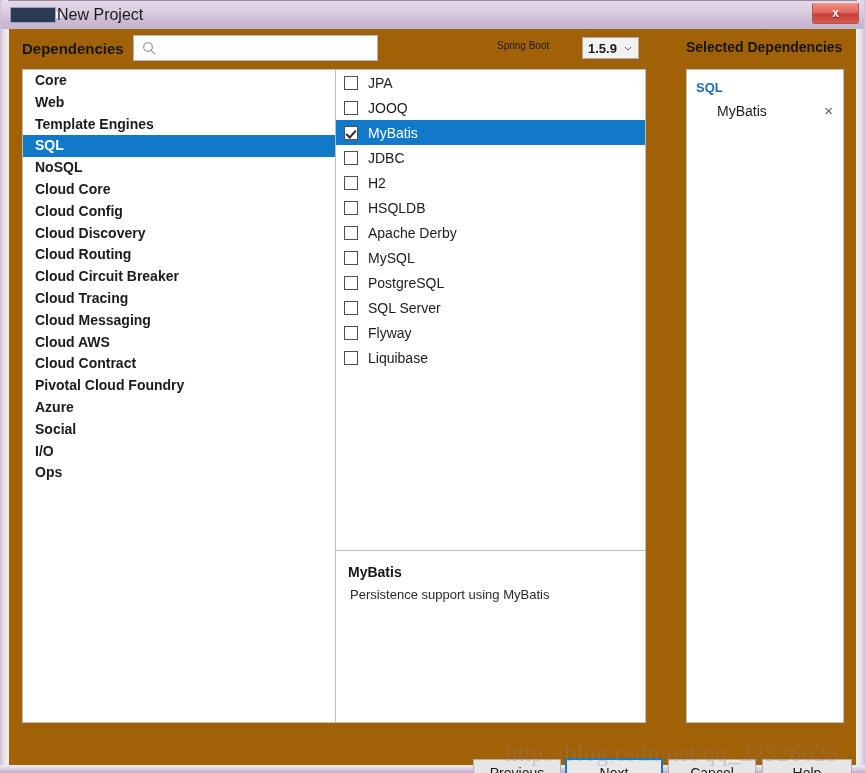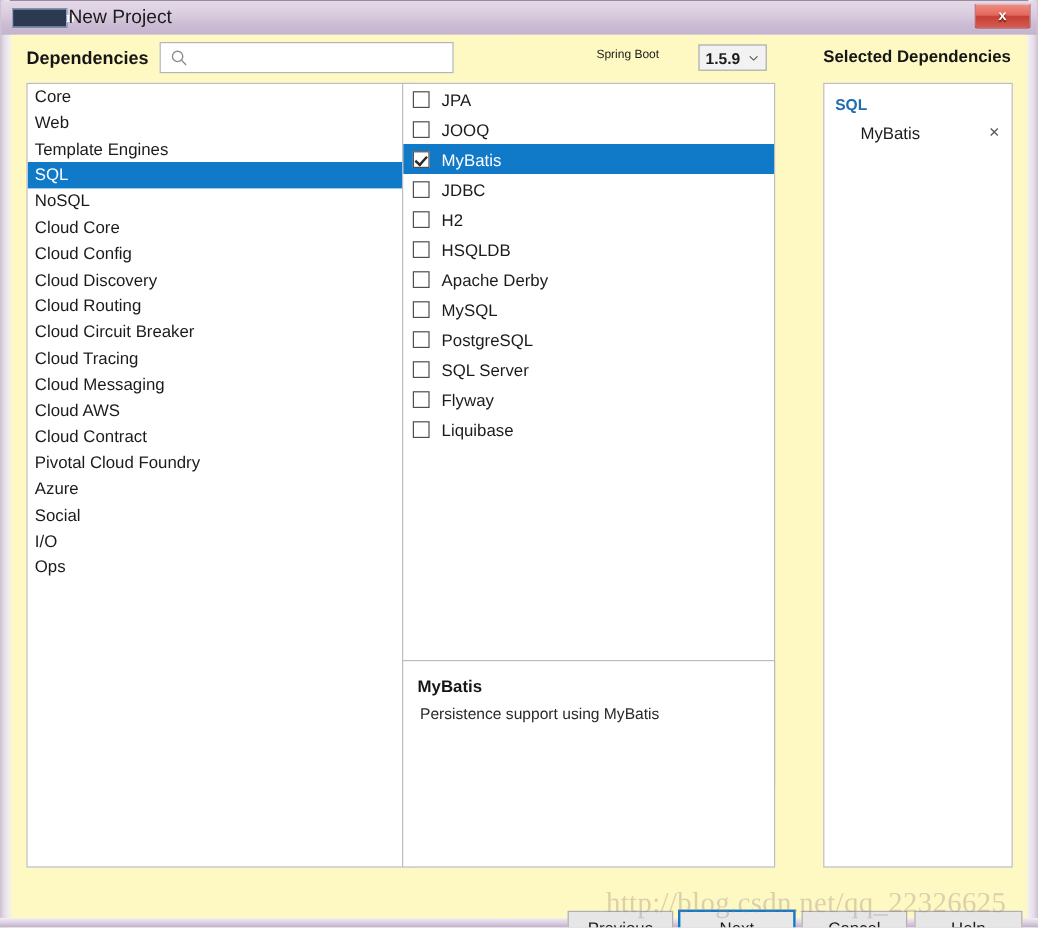--- a/index.html
+++ b/index.html
@@ -90,21 +90,21 @@
     line-height: 19px;
     text-shadow: 0 1px 1px rgba(0,0,0,.5);
   }
 
   
   .content {
     position: absolute;
     left: 9px; top: 29px;
     width: 847px;
     height: 736px;
-    background: #fef9c3;
+    background: #a16207;
   }
 
   
   .header-row {
     position: absolute;
     left: 0; top: 0;
     width: 847px; height: 40px;
   }
   .hdr-dependencies-label {
     position: absolute;
@@ -193,25 +193,26 @@
   }
   .selected-panel {
     left: 677px; top: 40px;
     width: 158px; height: 654px;
   }
 
   
   .cat-item {
     height: 21.8px;
     line-height: 21.8px;
-    padding-left: 6px;
+    padding-left: 12px;
     font-size: 14px;
     color: #1b1b1b;
     white-space: nowrap;
     cursor: default;
+    font-weight: bold;
   }
   .cat-item.selected {
     background: #1079c8;
     color: #ffffff;
   }
 
   
   .mod-item {
     height: 25px;
     display: flex;

